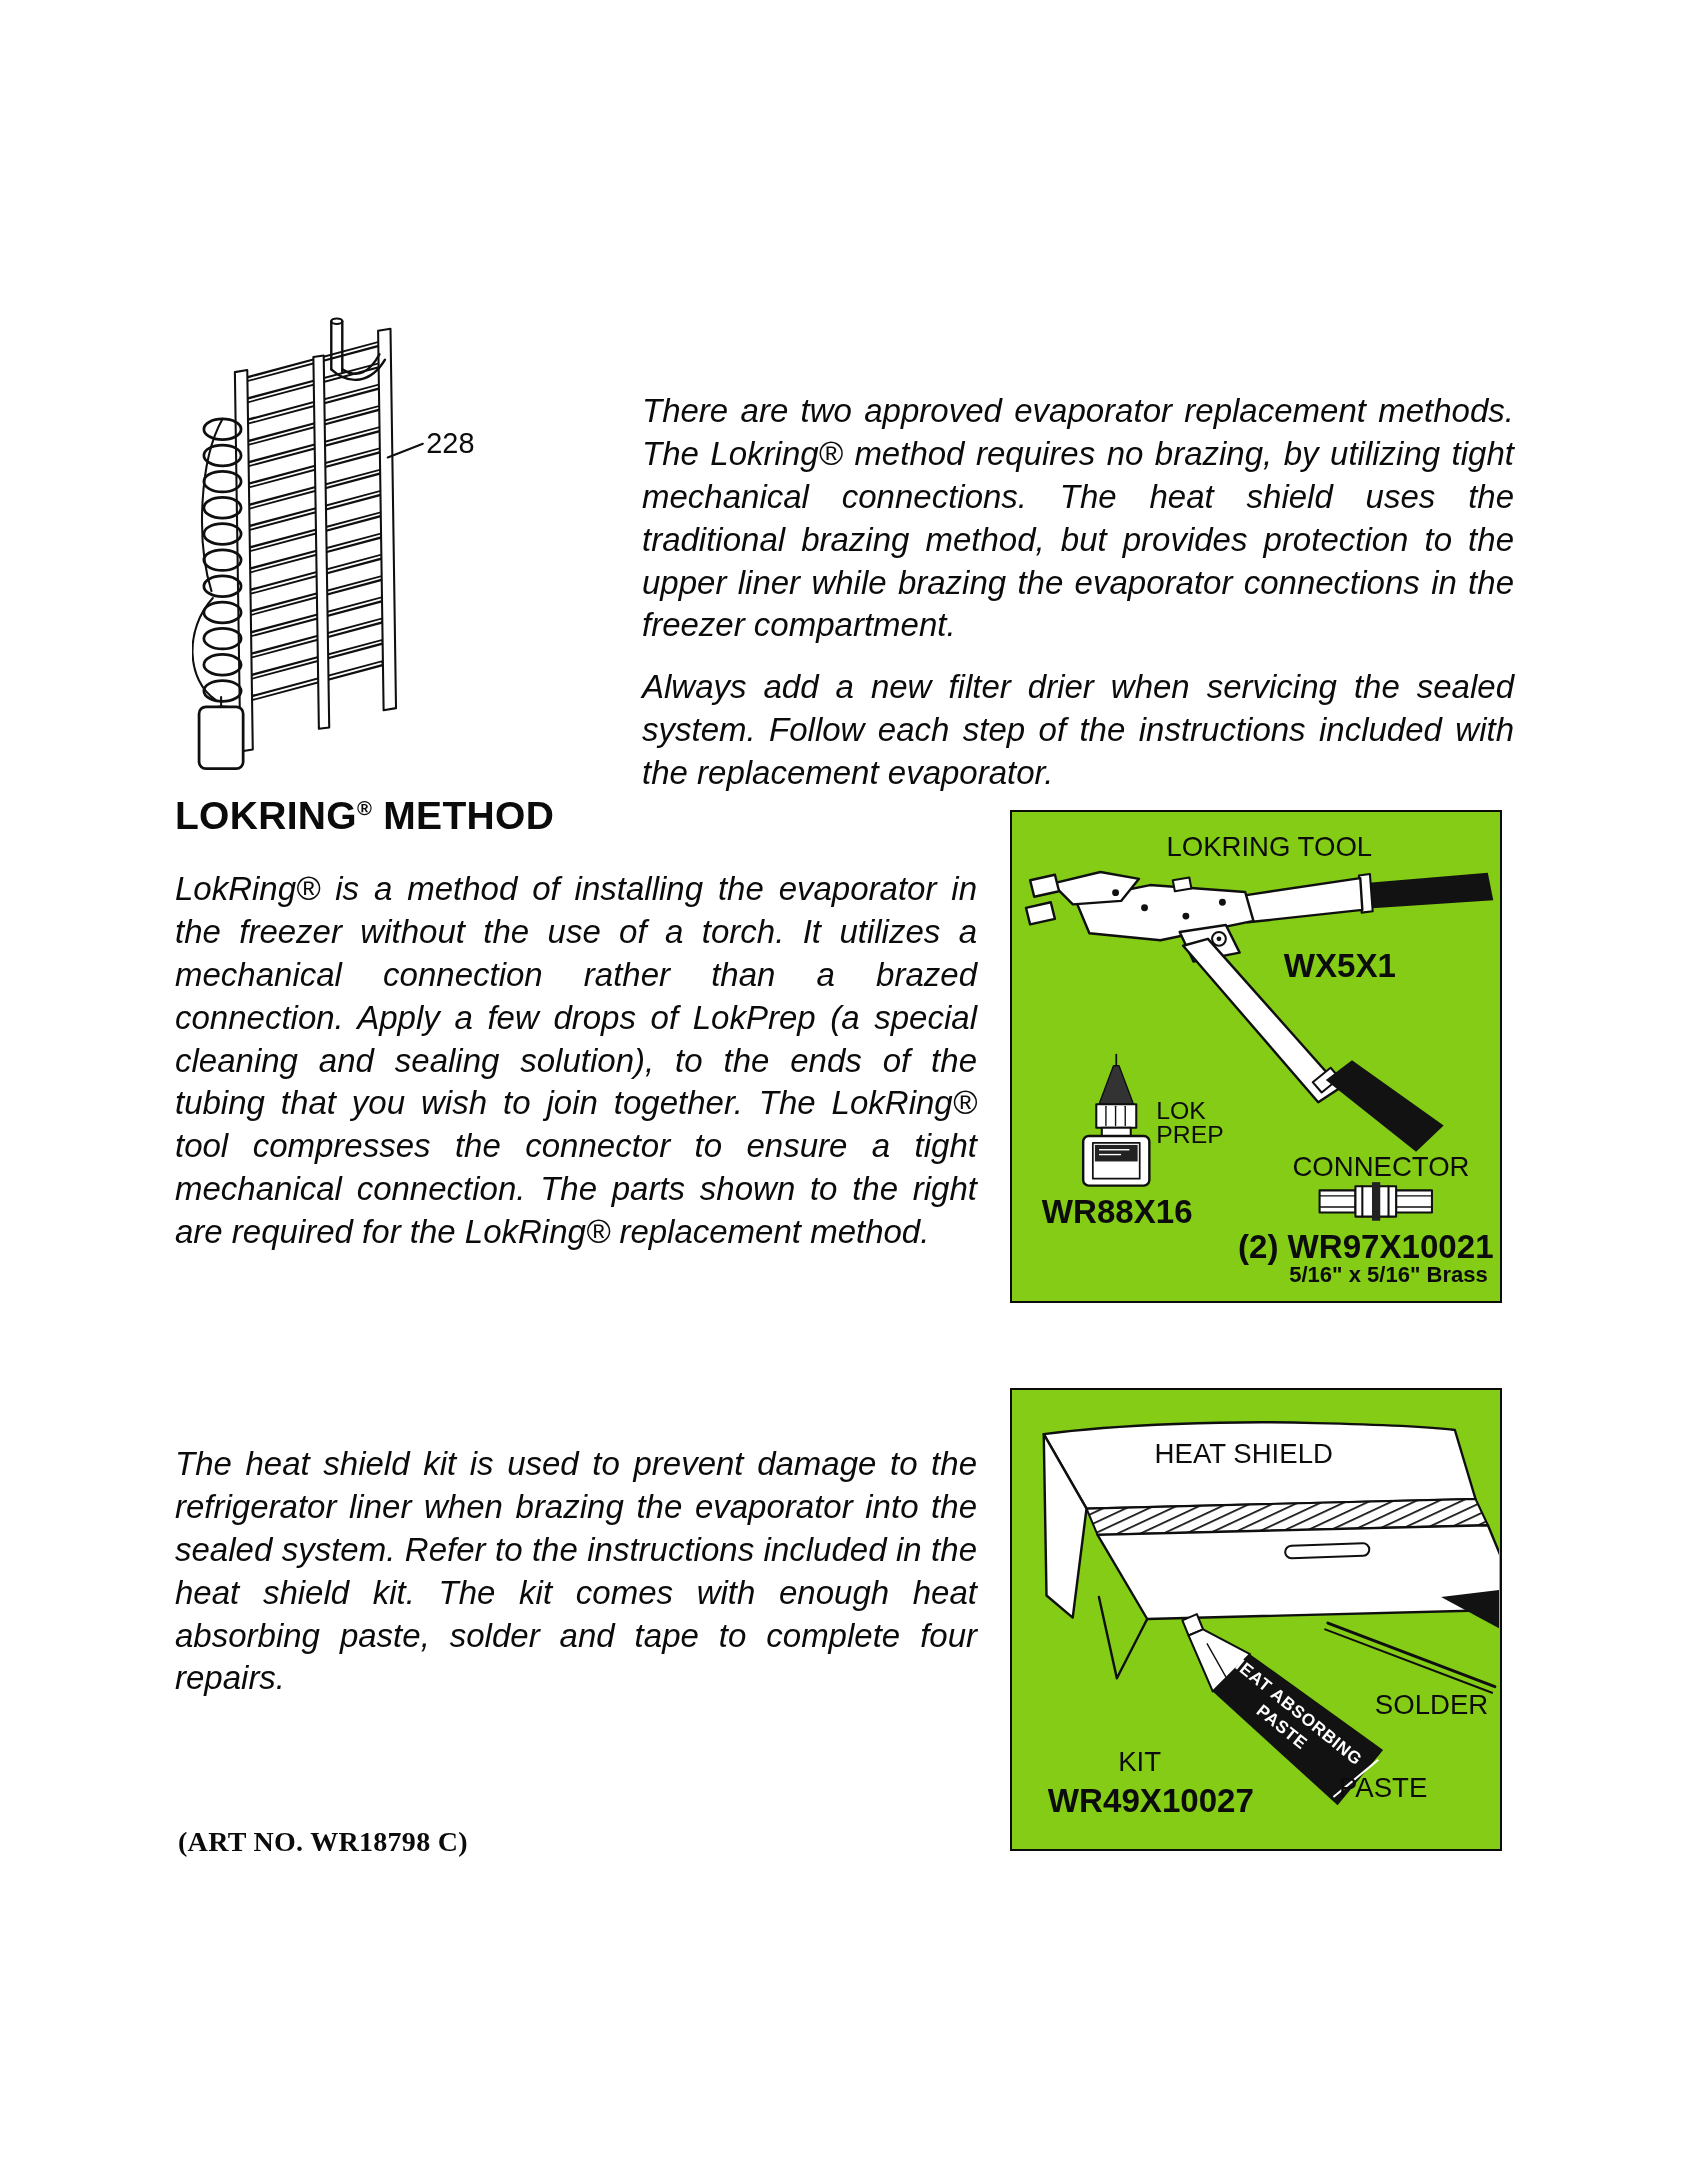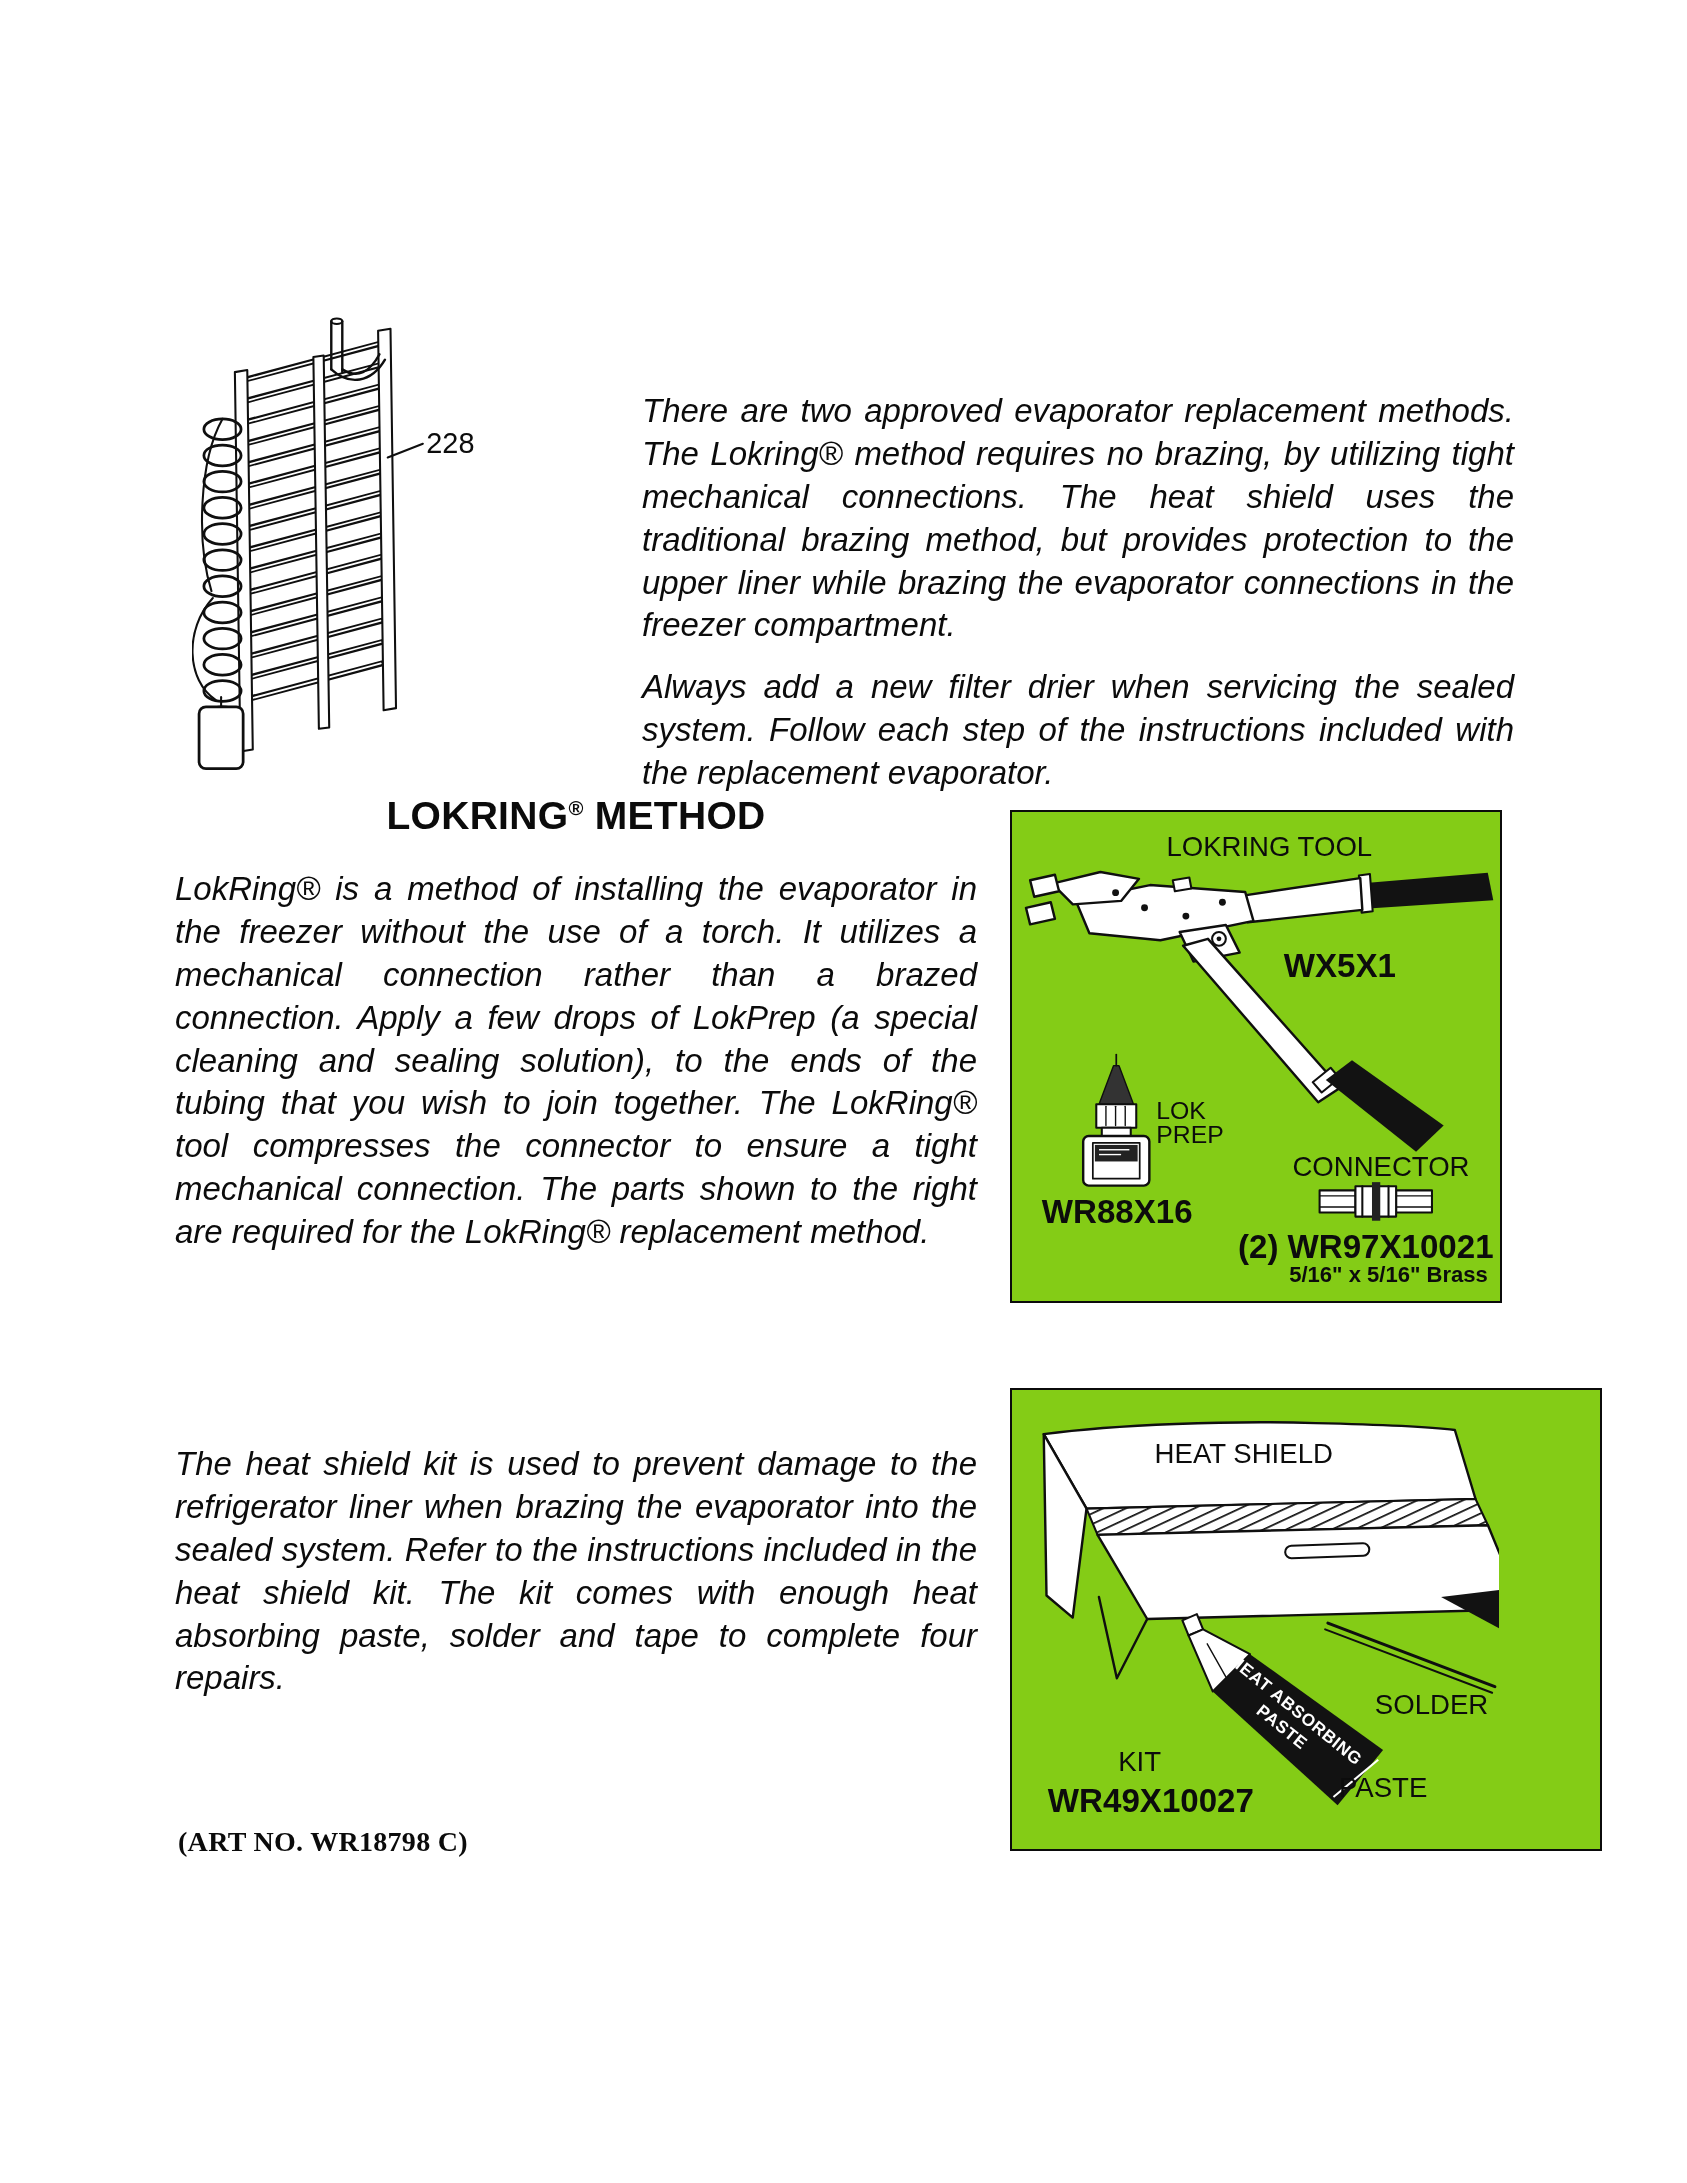--- a/index.html
+++ b/index.html
@@ -1,28 +1,28 @@
 <!DOCTYPE html>
 <html style="font-size:11px"><head>
 <meta charset="utf-8">
 <style>
   html,body{margin:0;padding:0;background:#e8e8e8;}
   .page{
     position:relative;width:1687px;height:2183px;background:#ffffff;
     font-family:"Liberation Sans",sans-serif;color:#0b0b0b;overflow:hidden;
   }
   .page p{margin:0 0 18.6px 0;text-align:justify;font-size:33px;line-height:1.3;font-style:italic;}
-  .sec h2{margin:0 0 30px 0;text-align:center;font-size:39px;font-weight:bold;letter-spacing:0.3px;}
+  .sec h2{margin:0 0 30px 0;text-align:left;font-size:39px;font-weight:bold;letter-spacing:0.3px;}
   .sec h2 sup{font-size:0.52em;vertical-align:super;}
   .intro{position:absolute;left:642px;top:390px;width:872px;}
   .sec-lokring{position:absolute;left:175px;top:794px;width:802px;}
   .sec-heatshield{position:absolute;left:175px;top:1443px;width:802px;}
   .figbox{position:absolute;border:2.8px solid #0b0b0b;box-sizing:border-box;background:#84cc16;}
   .box1{left:1010px;top:810px;width:492px;height:493px;}
-  .box2{left:1010px;top:1388px;width:592px;height:463px;}
+  .box2{left:1010px;top:1388px;width:492px;height:463px;}
   .evapfig{position:absolute;left:192px;top:295px;width:324px;height:482px;}
   .artno{position:absolute;left:178px;top:1826px;font-size:28px;font-weight:bold;letter-spacing:0.3px;font-family:Liberation Serif, serif;}
   svg{display:block;}
   svg text{font-family:"Liberation Sans",sans-serif;fill:#0c0c0c;}
   .ln{stroke:#0f0f0f;stroke-linejoin:round;stroke-linecap:round;}
   .wfill{fill:#ffffff;}
   .nfill{fill:none;}
   .dk{fill:#121212;}
   .cap{font-size:40px;}
   .cap36{font-size:36px;}

